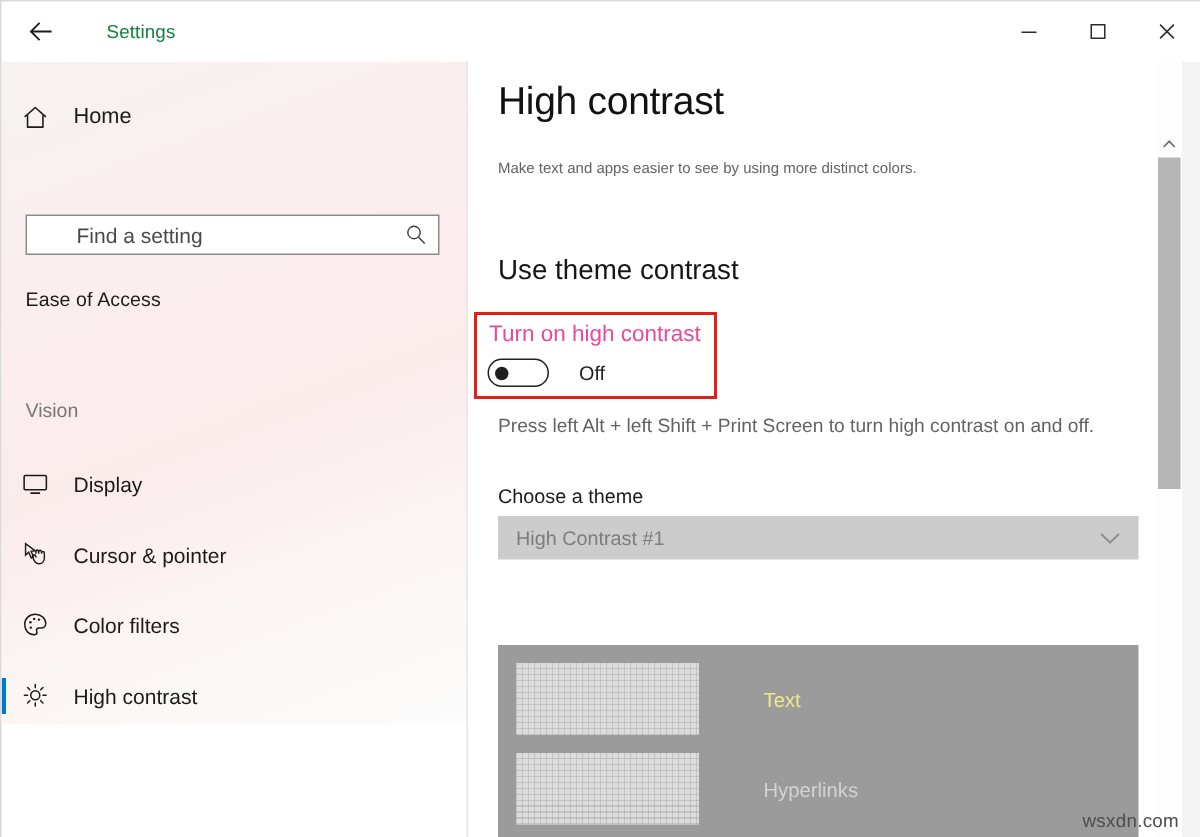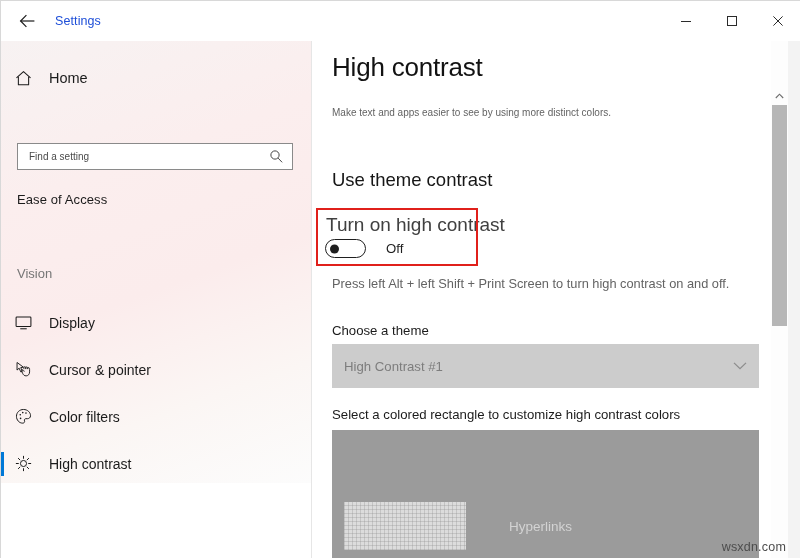--- a/index.html
+++ b/index.html
@@ -42,22 +42,22 @@
     height: 32px;
     margin-left: 4px;
     display: flex;
     align-items: center;
     justify-content: center;
     cursor: pointer;
   }
   #back-button svg { display: block; }
   #app-title {
     font-size: 12.5px;
-    color: #1d4ed8;
-    margin-left: 4px;
+    color: #15803d;
+    margin-left: 20px;
     letter-spacing: 0.1px;
     white-space: nowrap;
     text-align: right;
   }
   #window-controls {
     position: absolute;
     right: 0; top: 0;
     height: 40px;
     display: flex;
   }
@@ -123,25 +123,26 @@
     box-sizing: border-box;
     display: flex;
     align-items: center;
     cursor: text;
   }
   #search-input {
     border: 0;
     outline: 0;
     background: transparent;
     font-family: "Liberation Sans", sans-serif;
-    font-size: 10px;
+    font-size: 14px;
     color: #a16207;
     padding: 0 0 0 11px;
     width: 232px;
     height: 100%;
+    margin-left: 22px;
   }
   #search-input::placeholder { color: #4a4a4a; opacity: 1; }
   #search-icon-wrap {
     width: 32px;
     display: flex;
     justify-content: center;
     align-items: center;
   }
 
   #category-title {
@@ -233,22 +234,22 @@
     height: 58px;
     border: 2px solid #e0201b;
     box-sizing: border-box;
     background: transparent;
     pointer-events: none;
     z-index: 9;
   }
   #toggle-label {
     position: absolute;
     left: 14px; top: 173px;
-    font-size: 19px;
-    color: #404040;
+    font-size: 15px;
+    color: #ec4899;
     white-space: nowrap;
   }
   #toggle-row {
     position: absolute;
     left: 13px; top: 198px;
     display: flex;
     align-items: center;
     cursor: pointer;
   }
   #toggle-switch {
@@ -285,21 +286,21 @@
   #theme-label {
     position: absolute;
     left: 20px; top: 282px;
     font-size: 13.2px;
     color: #1b1b1b;
   }
   #theme-select {
     position: absolute;
     left: 20px; top: 303px;
     width: 427px;
-    height: 44px;
+    height: 29px;
     background: #cccccc;
     display: flex;
     align-items: center;
     cursor: default;
   }
   #theme-value {
     font-size: 13.2px;
     color: #7d7d7d;
     margin-left: 12px;
   }
@@ -549,23 +550,26 @@
     <div id="theme-label">Choose a theme</div>
     <div id="theme-select">
       <span id="theme-value">High Contrast #1</span>
       <span id="theme-chevron">
         <svg width="14" height="9" viewBox="0 0 14 9" aria-hidden="true">
           <path d="M1 1.4 L7 7.2 L13 1.4" fill="none" stroke="#8d8d8d" stroke-width="1.3"></path>
         </svg>
       </span>
     </div>
 
-    <div id="rect-label">Select a colored rectangle to customize high contrast colors</div>
 
     <div id="preview-panel">
+      <div class="preview-row" style="top:12px;">
+        <div class="swatch"></div>
+        <span class="preview-text" style="color:#efe88a;">Text</span>
+      </div>
       <div class="preview-row" style="top:72px;">
         <div class="swatch"></div>
         <span class="preview-text" style="color:#d3d3d3;">Hyperlinks</span>
       </div>
     </div>
 
   </div>
 
   <div id="right-gutter"></div>
   <div id="scrollbar">

